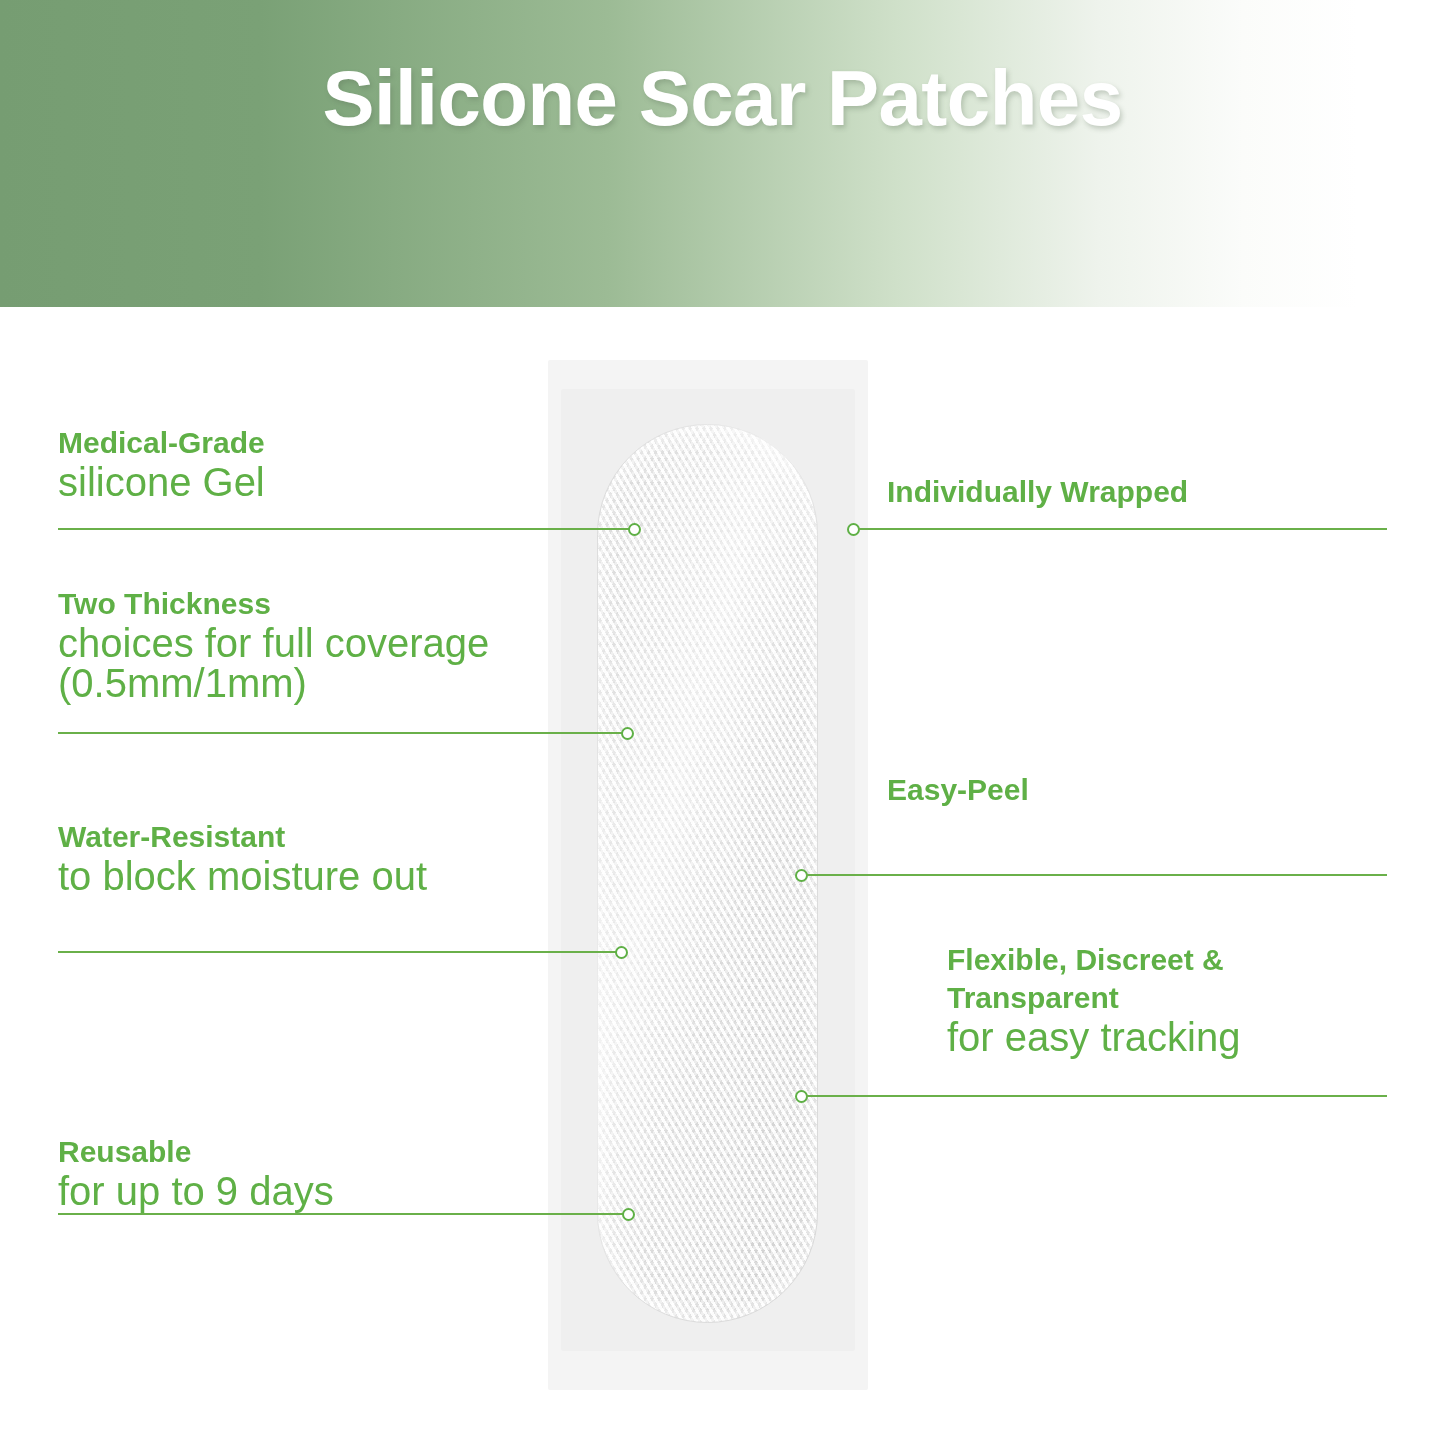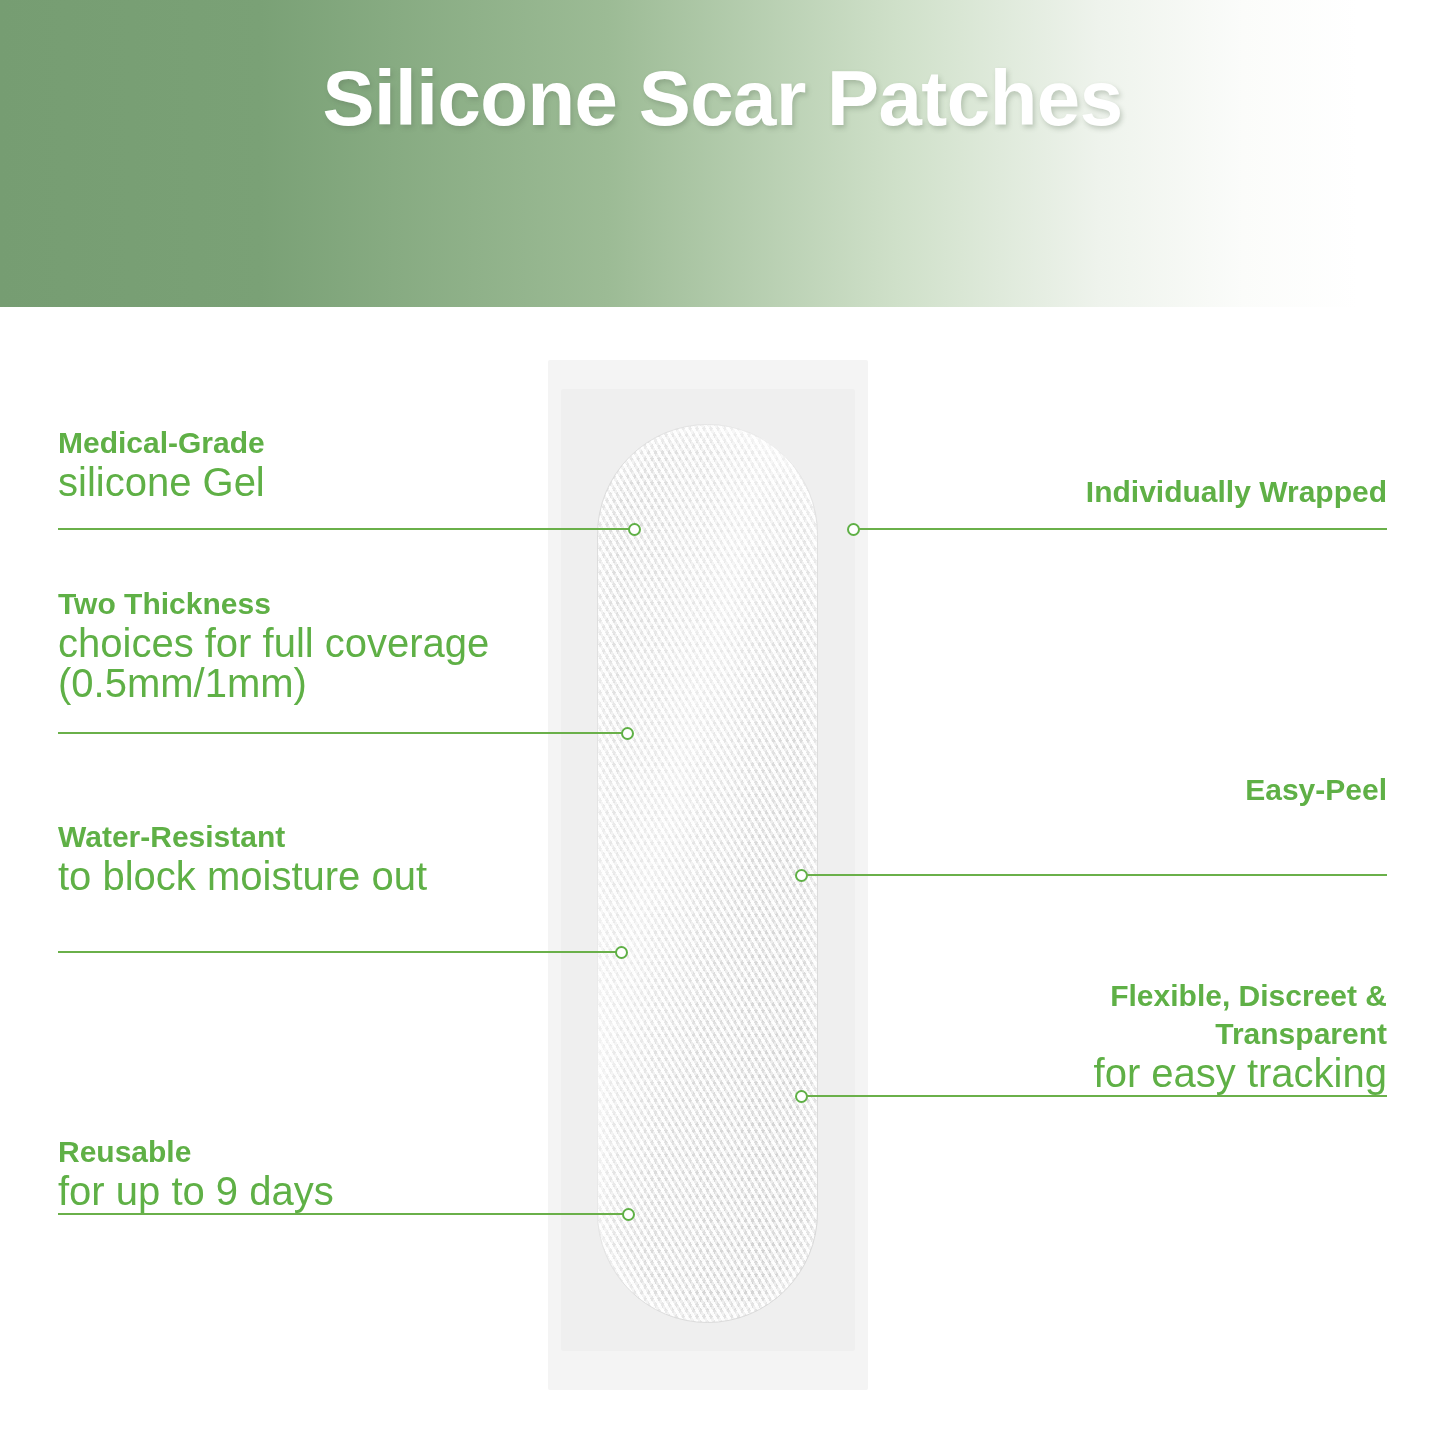--- a/index.html
+++ b/index.html
@@ -64,21 +64,21 @@
   
   .callout{position:absolute;}
   .callout .ttl{
     color:#5fb046;font-weight:bold;font-size:30px;line-height:38px;
     white-space:nowrap;
   }
   .callout .sub{
     color:#5fb046;font-weight:normal;font-size:40px;line-height:40px;
   }
   .callout.left .ttl,.callout.left .sub{text-align:left;}
-  .callout.right .ttl,.callout.right .sub{text-align:right;}
+  .callout.right .ttl,.callout.right .sub{}
 
   .rule{
     position:absolute;height:0;border-top:2px solid #6ab04a;
   }
   .conn{
     position:absolute;height:0;border-top:2px solid #6ab04a;
   }
   .dot{
     position:absolute;width:13px;height:13px;border-radius:50%;
     border:2px solid #5fb046;background:#ffffff;box-sizing:border-box;
@@ -133,20 +133,20 @@
   </div>
   <div class="dot" style="left:847px;top:523px;"></div>
   <div class="conn" style="left:858px;top:528px;width:529px;"></div>
 
   <div class="callout right" style="left:887px;top:771px;width:500px;">
     <div class="ttl">Easy-Peel</div>
   </div>
   <div class="dot" style="left:795px;top:869px;"></div>
   <div class="conn" style="left:806px;top:874px;width:581px;"></div>
 
-  <div class="callout right" style="left:947px;top:941px;width:440px;margin-top:36px;">
+  <div class="callout right" style="left:947px;top:941px;width:440px;">
     <div class="ttl" style="white-space:normal;">Flexible, Discreet &amp; Transparent</div>
     <div class="sub">for easy tracking</div>
   </div>
   <div class="dot" style="left:795px;top:1090px;"></div>
   <div class="conn" style="left:806px;top:1095px;width:581px;"></div>
 
 </div>
 
 </body></html>

